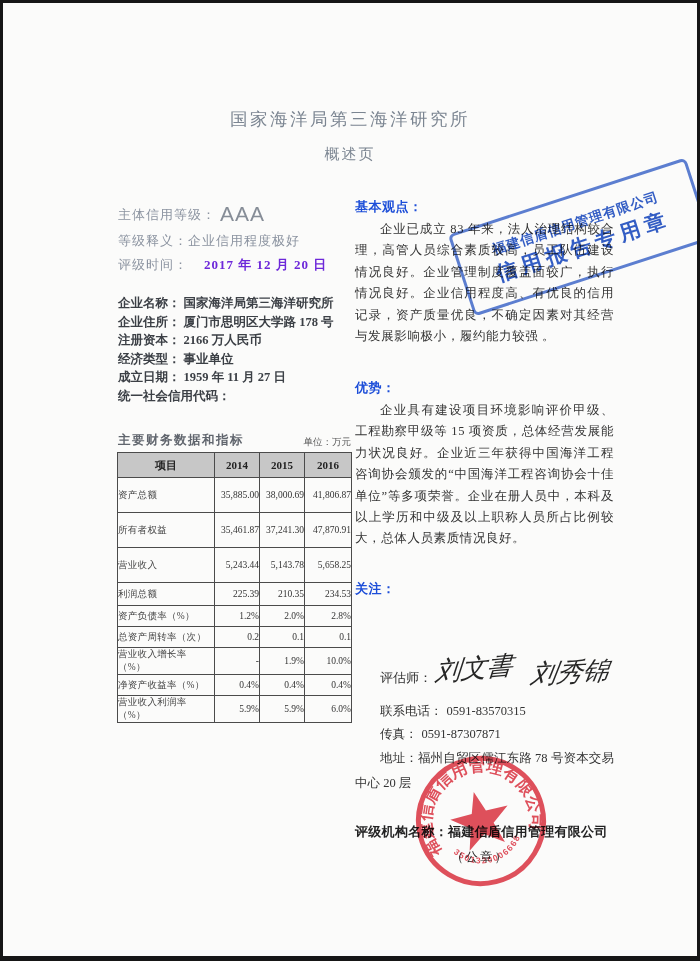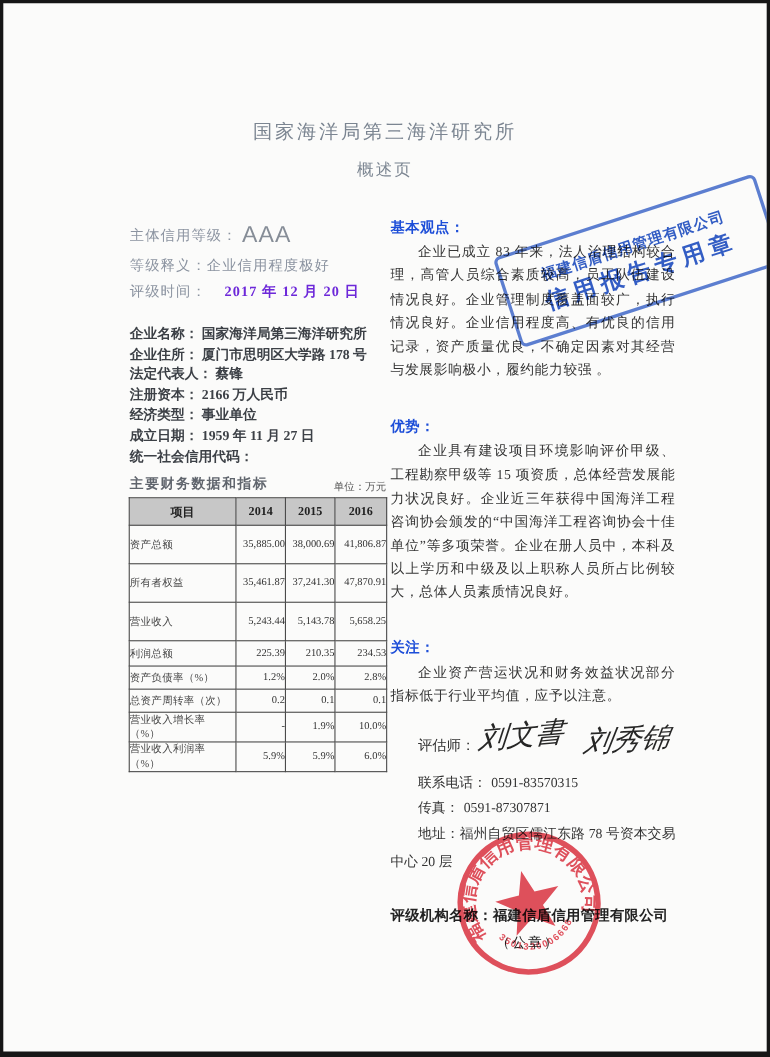--- a/index.html
+++ b/index.html
@@ -86,21 +86,20 @@
   <div class="abs rating-line" style="top:229px;">
     <span>等级释义：</span><span>企业信用程度极好</span>
   </div>
   <div class="abs rating-line" style="top:253px;">
     <span>评级时间：</span><span class="rating-time-value">2017 年 12 月 20 日</span>
   </div>
 
   <div class="abs company">
     <div><span>企业名称：</span><span class="value">国家海洋局第三海洋研究所</span></div>
     <div><span>企业住所：</span><span class="value">厦门市思明区大学路 178 号</span></div>
-    <div><span>法定代表人：</span><span class="value">蔡锋</span></div>
     <div><span>注册资本：</span><span class="value">2166 万人民币</span></div>
     <div><span>经济类型：</span><span class="value">事业单位</span></div>
     <div><span>成立日期：</span><span class="value">1959 年 11 月 27 日</span></div>
     <div><span>统一社会信用代码：</span><span class="value"></span></div>
   </div>
 
   <div class="abs fin-title">主要财务数据和指标</div>
   <div class="abs fin-unit">单位：万元</div>
   <table class="fin">
     <colgroup>
@@ -154,36 +153,41 @@
         <td class="val">0.1</td>
         <td class="val">0.1</td>
       </tr>
       <tr class="r-short">
         <td class="lbl">营业收入增长率（%）</td>
         <td class="val">-</td>
         <td class="val">1.9%</td>
         <td class="val">10.0%</td>
       </tr>
       <tr class="r-short">
+        <td class="lbl">净资产收益率（%）</td>
+        <td class="val">0.4%</td>
+        <td class="val">0.4%</td>
+        <td class="val">0.4%</td>
+      </tr>
+      <tr class="r-short">
         <td class="lbl">营业收入利润率（%）</td>
         <td class="val">5.9%</td>
         <td class="val">5.9%</td>
         <td class="val">6.0%</td>
       </tr>
     </tbody>
   </table>
 
   <div class="abs rcol op-heading" style="top:195px;">基本观点：</div>
   <div class="abs rcol op-para" style="top:216px;">企业已成立 83 年来，法人治理结构较合理，高管人员综合素质较高，员工队伍建设情况良好。企业管理制度覆盖面较广，执行情况良好。企业信用程度高、有优良的信用记录，资产质量优良，不确定因素对其经营与发展影响极小，履约能力较强 。</div>
 
   <div class="abs rcol op-heading" style="top:376px;">优势：</div>
   <div class="abs rcol op-para" style="top:397px;">企业具有建设项目环境影响评价甲级、工程勘察甲级等 15 项资质，总体经营发展能力状况良好。企业近三年获得中国海洋工程咨询协会颁发的“中国海洋工程咨询协会十佳单位”等多项荣誉。企业在册人员中，本科及以上学历和中级及以上职称人员所占比例较大，总体人员素质情况良好。</div>
 
   <div class="abs rcol op-heading" style="top:577px;">关注：</div>
-  <div class="abs rcol op-para" style="top:598px;">企业资产营运状况和财务效益状况部分指标低于行业平均值，应予以注意。</div>
 
   <div class="abs assessor-label" style="left:377px;top:666px;">评估师：</div>
   <div class="abs sig sig1" style="left:432px;top:648px;">刘文書</div>
   <div class="abs sig sig2" style="left:528px;top:652px;">刘秀锦</div>
 
   <div class="abs rcol contact" style="top:700px;">
     <span>联系电话：</span><span class="value">0591-83570315</span>
   </div>
   <div class="abs rcol contact" style="top:723px;">
     <span>传真：</span><span class="value">0591-87307871</span>

